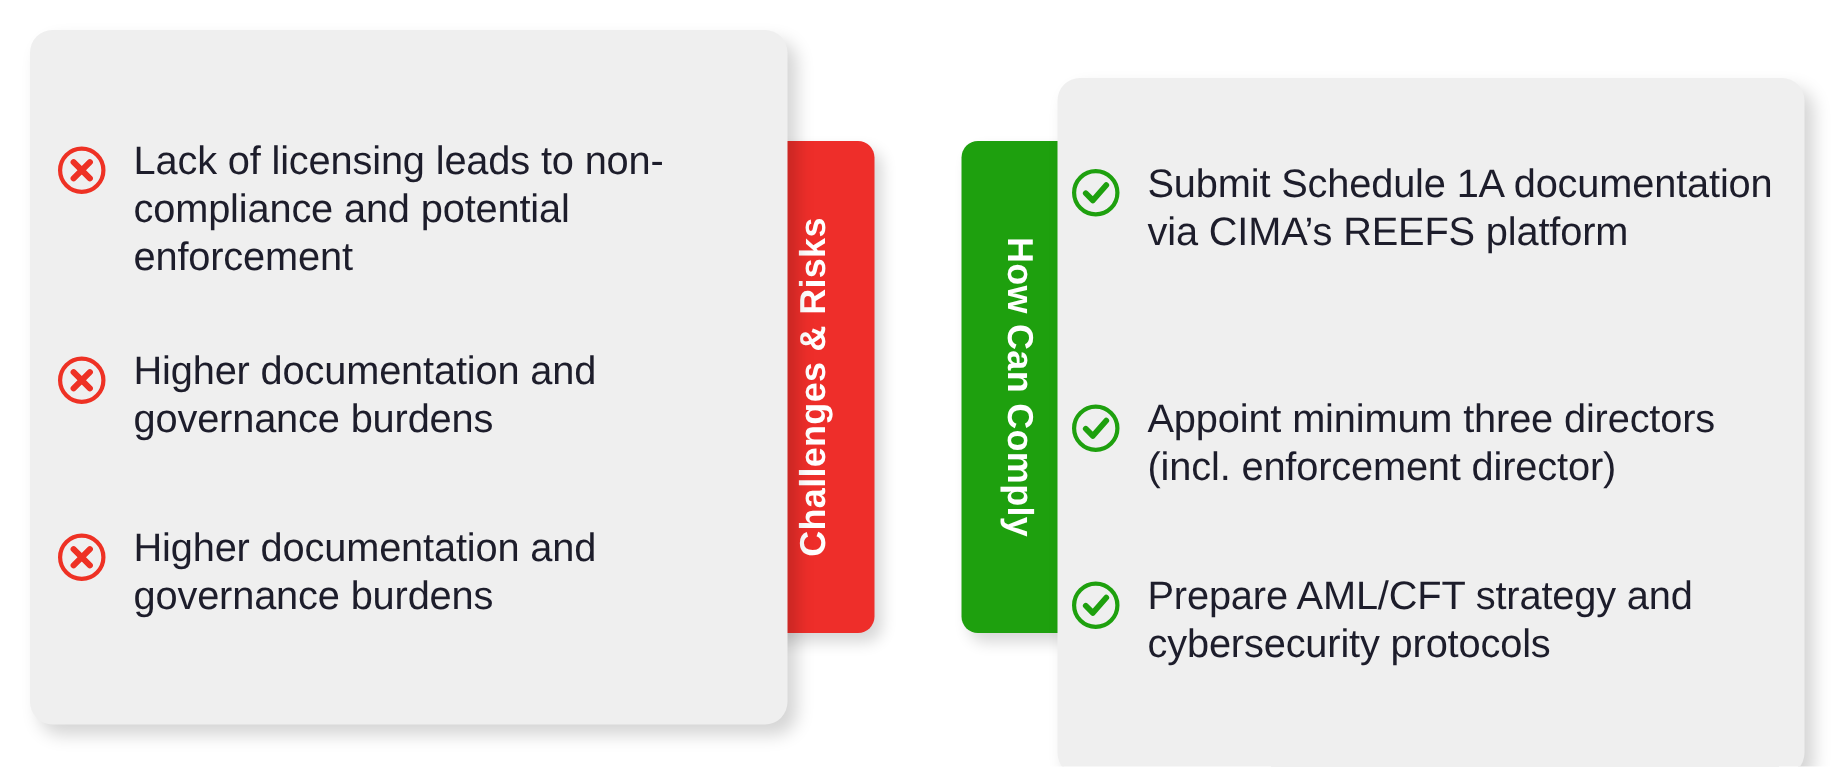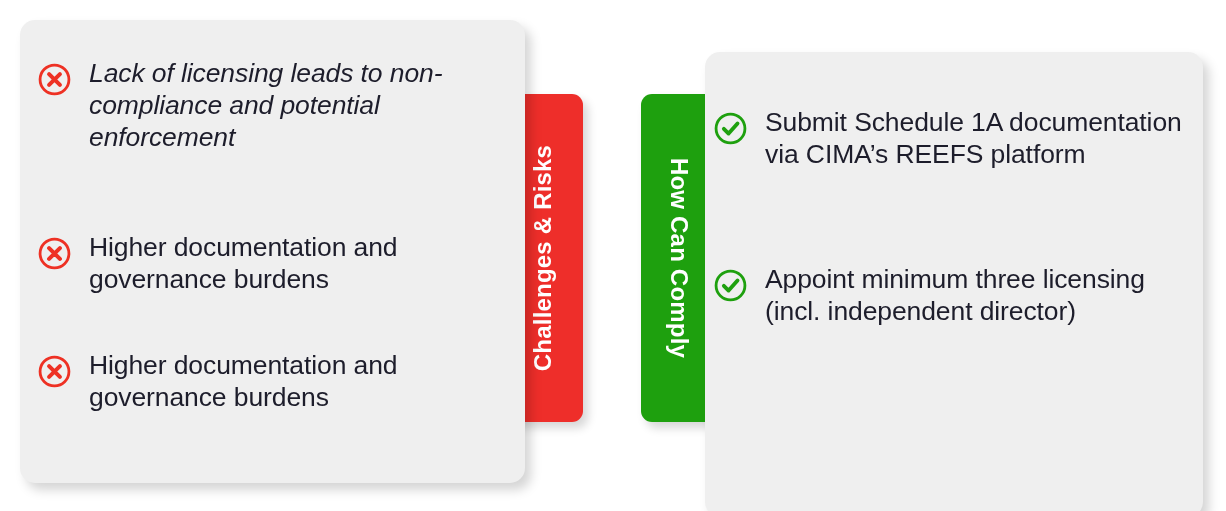--- a/index.html
+++ b/index.html
@@ -101,21 +101,21 @@
   }
   .item {
     position: absolute;
     display: flex;
     align-items: flex-start;
     gap: 17px;
   }
   .card-left .item { left: 17px; width: 462px; }
   .card-right .item { left: 8px; width: 482px; }
 
-  .card-left .item-0 { top: 38px; font-style: italic; }
+  .card-left .item-0 { top: 72px; }
   .card-left .item-1 { top: 212px; }
   .card-left .item-2 { top: 330px; }
 
   .card-right .item-0 { top: 55px; }
   .card-right .item-1 { top: 212px; }
   .card-right .item-2 { top: 330px; }
 
   .item-icon {
     flex: 0 0 auto;
     width: 35px;
@@ -185,20 +185,27 @@
           <path d="M12.4 20.4 L17.8 25.8 L28.0 14.2" fill="none" stroke="#1ea00e" stroke-width="4.4" stroke-linecap="round" stroke-linejoin="round"></path>
         </svg>
         <div class="item-text">Submit Schedule 1A documentation via CIMA’s REEFS platform</div>
       </div>
 
       <div class="item item-1">
         <svg class="item-icon" viewBox="0 0 40 40">
           <circle cx="20" cy="20" r="16.5" fill="none" stroke="#1ea00e" stroke-width="3.2"></circle>
           <path d="M12.4 20.4 L17.8 25.8 L28.0 14.2" fill="none" stroke="#1ea00e" stroke-width="4.4" stroke-linecap="round" stroke-linejoin="round"></path>
         </svg>
-        <div class="item-text">Appoint minimum three licensing (incl. independent director)</div>
-      </div>
-
+        <div class="item-text">Appoint minimum three directors (incl. enforcement director)</div>
+      </div>
+
+      <div class="item item-2">
+        <svg class="item-icon" viewBox="0 0 40 40">
+          <circle cx="20" cy="20" r="16.5" fill="none" stroke="#1ea00e" stroke-width="3.2"></circle>
+          <path d="M12.4 20.4 L17.8 25.8 L28.0 14.2" fill="none" stroke="#1ea00e" stroke-width="4.4" stroke-linecap="round" stroke-linejoin="round"></path>
+        </svg>
+        <div class="item-text">Prepare AML/CFT strategy and cybersecurity protocols</div>
+      </div>
 
     </div>
   </div>
 
 </div>
 
 </body></html>

